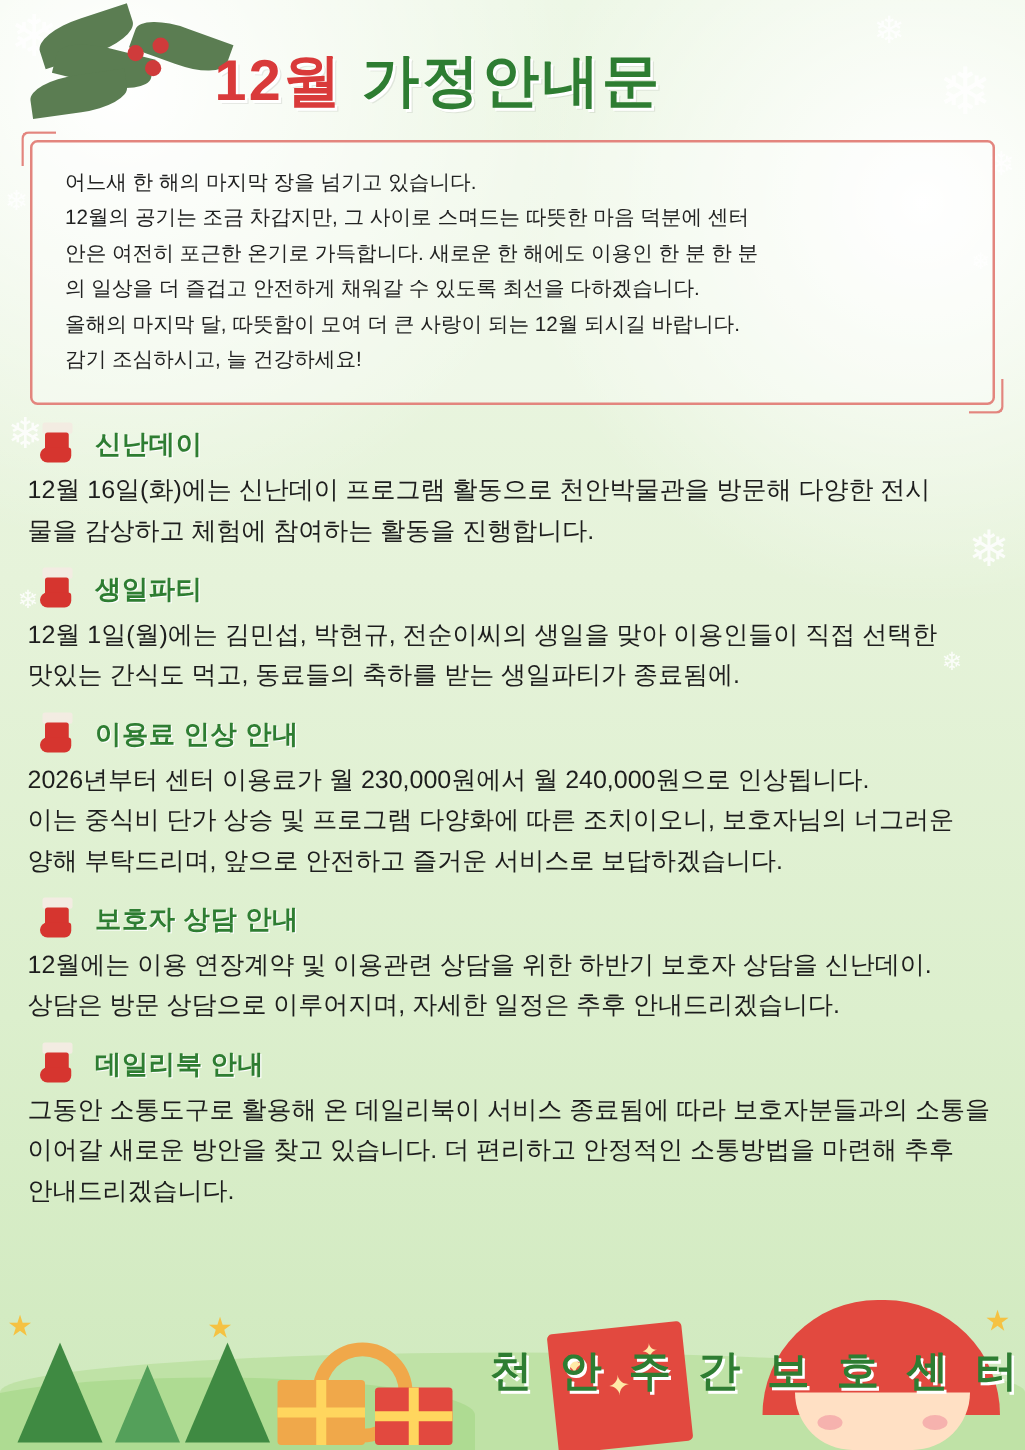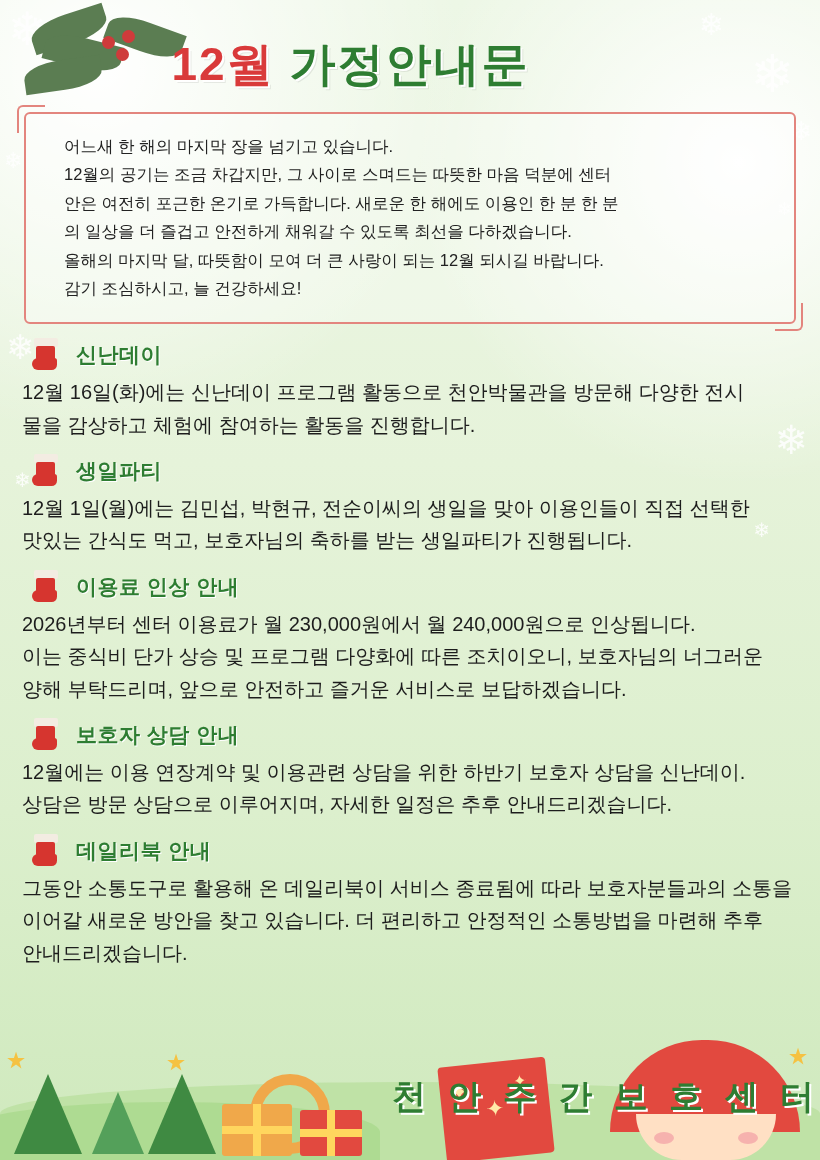--- a/index.html
+++ b/index.html
@@ -71,21 +71,21 @@
     position: absolute;
     width: 13px;
     height: 13px;
     border-radius: 50%;
     background: #cf3b3b;
   }
   
   .intro-wrap {
     position: relative;
     margin: 4px 24px 0 24px;
-    padding: 18px 26px 20px 38px;
+    padding: 18px 26px 20px 26px;
     border: 2px solid #e3857e;
     border-radius: 6px;
     background: rgba(255,255,255,.30);
   }
   .intro-wrap:before, .intro-wrap:after {
     content: "";
     position: absolute;
     width: 26px;
     height: 26px;
     border: 2px solid #e3857e;
@@ -338,21 +338,21 @@
       <div class="sec-head">
         <span class="sock">
           <span class="cuff"></span>
             <span class="body"></span>
             <span class="foot"></span>
         </span>
         <span class="sec-title">생일파티</span>
       </div>
       <div class="sec-body">
         <p>12월 1일(월)에는 김민섭, 박현규, 전순이씨의 생일을 맞아 이용인들이 직접 선택한</p>
-        <p>맛있는 간식도 먹고,  보호자님의 축하를 받는 생일파티가 진행됩니다.</p>
+        <p>맛있는 간식도 먹고,  동료들의 축하를 받는 생일파티가 종료됨에.</p>
       </div>
     </div>
 
     <div class="section">
       <div class="sec-head">
         <span class="sock">
           <span class="cuff"></span>
             <span class="body"></span>
             <span class="foot"></span>
         </span>

